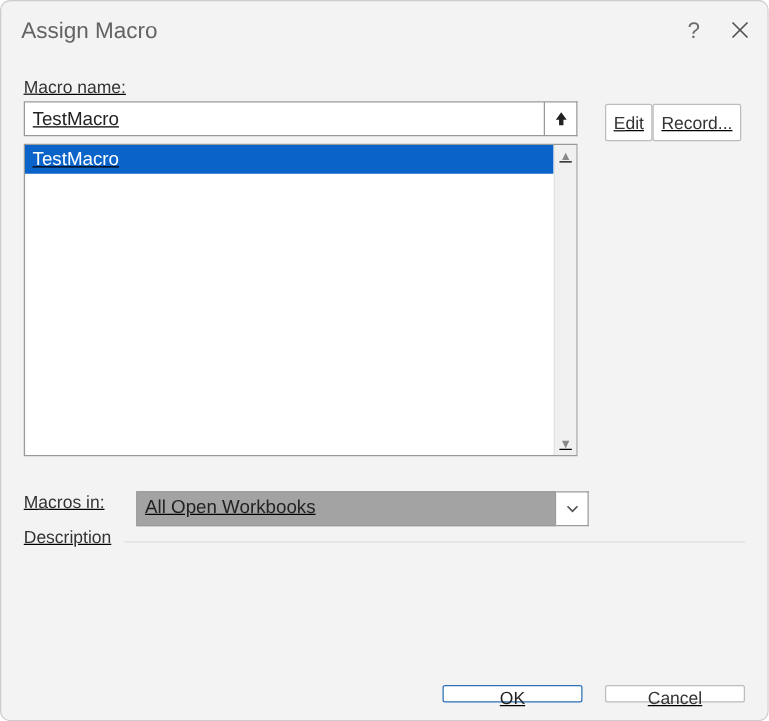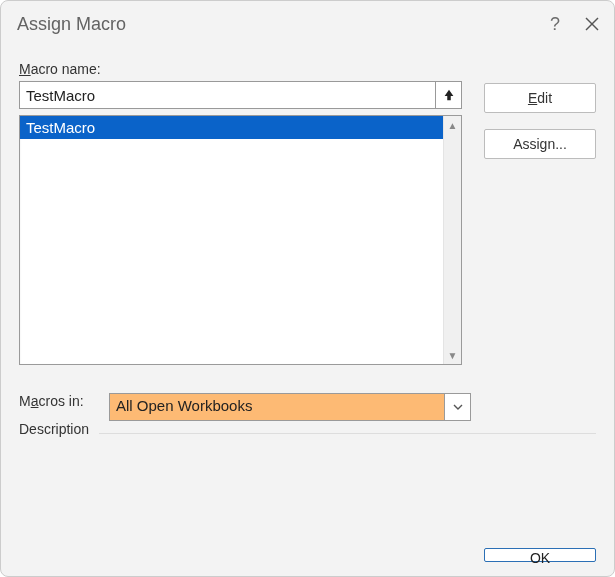--- a/index.html
+++ b/index.html
@@ -45,36 +45,36 @@
     width: 16px;
     height: 16px;
     cursor: pointer;
     color: #555;
   }
   .body {
     flex: 1;
     padding: 16px 18px 14px 18px;
     display: flex;
     flex-direction: column;
+    text-decoration: underline;
   }
   .row-top {
     display: flex;
     align-items: flex-start;
     gap: 22px;
   }
   .col-left {
     flex: 1;
     display: flex;
     flex-direction: column;
   }
   .col-right {
     width: 112px;
     display: flex;
-    flex-direction: column;
-    gap: 16px;
+    flex-direction: row;
     padding-top: 22px;
   }
   .label {
     font-size: 14px;
     color: #333;
     margin-bottom: 4px;
   }
   .underline { text-decoration: underline; }
   .name-row {
     display: flex;
@@ -155,21 +155,21 @@
   .macros-in-row .label { margin-bottom: 0; width: 78px; }
   .select-wrap {
     flex: 1;
     max-width: 362px;
     display: flex;
     height: 28px;
   }
   .select-display {
     flex: 1;
     border: 1px solid #9a9a9a;
-    background: #fdba74;
+    background: #a3a3a3;
     font-size: 15px;
     padding: 3px 6px;
     color: #222;
   }
   .select-btn {
     width: 26px;
     border: 1px solid #9a9a9a;
     border-left: none;
     background: #fff;
     display: flex;
@@ -253,21 +253,21 @@
             <div class="arrow">▲</div>
             <div class="arrow">▼</div>
           </div>
         </div>
       </div>
 
       <div class="col-right">
         <button class="side-btn">
           <span class="underline">E</span><span>dit</span>
         </button>
-        <button class="side-btn">Assign...</button>
+        <button class="side-btn">Record...</button>
       </div>
     </div>
 
     <div class="macros-in-row">
       <div class="label">
         <span>M</span><span class="underline">a</span><span>cros in:</span>
       </div>
       <div class="select-wrap">
         <div class="select-display">All Open Workbooks</div>
         <div class="select-btn">
@@ -278,15 +278,16 @@
       </div>
     </div>
 
     <div class="description-row">
       <div class="label">Description</div>
       <div class="desc-line"></div>
     </div>
 
     <div class="footer">
       <button class="footer-btn btn-ok">OK</button>
+      <button class="footer-btn btn-cancel">Cancel</button>
     </div>
   </div>
 </div>
 
 </body></html>

